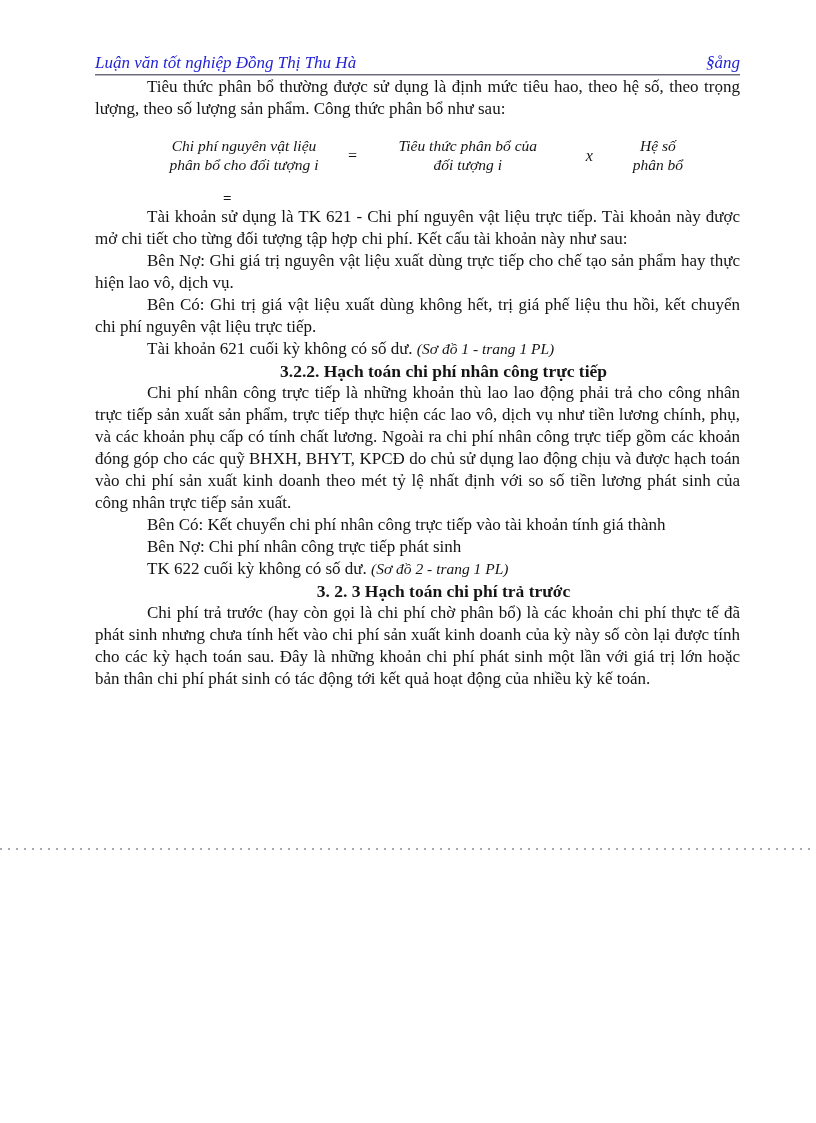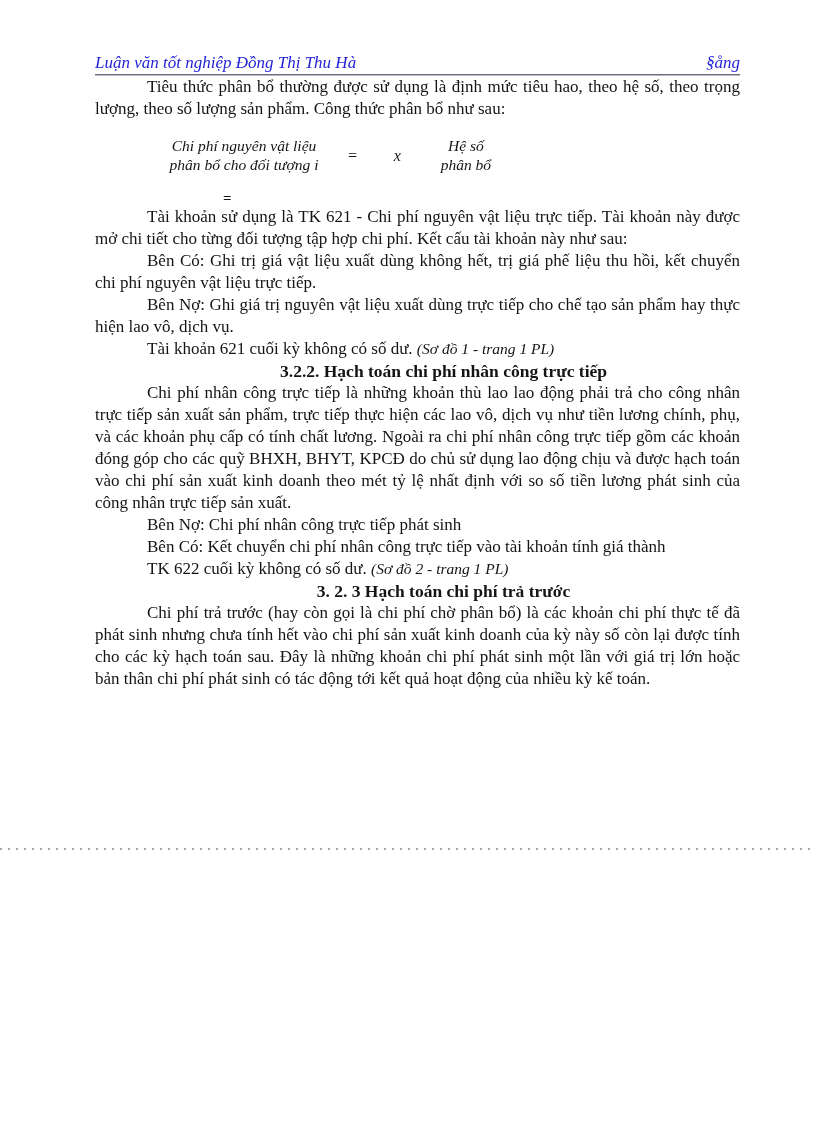--- a/index.html
+++ b/index.html
@@ -113,45 +113,49 @@
     <div class="body-text">
 
       <p class="para">Tiêu thức phân bổ thường được sử dụng là định mức tiêu hao, theo hệ số, theo trọng lượng, theo số lượng sản phẩm. Công thức phân bổ như sau:</p>
 
       <div class="formula">
         <div class="f-term f-lhs">
           <div>Chi phí nguyên vật liệu</div>
           <div>phân bổ cho đối tượng i</div>
         </div>
         <div class="f-op">=</div>
+        <div class="f-term f-rhs1">
+          <div>Tiêu thức phân bổ của</div>
+          <div>đối tượng i</div>
+        </div>
         <div class="f-op times">x</div>
         <div class="f-term f-rhs2">
           <div>Hệ số</div>
           <div>phân bổ</div>
         </div>
       </div>
 
       <div class="lone-eq">=</div>
 
       <p class="para gap-before">Tài khoản sử dụng là TK 621  - Chi phí nguyên vật liệu trực tiếp. Tài khoản này được mở chi tiết  cho từng đối tượng tập hợp chi phí. Kết cấu tài khoản này như sau:</p>
 
+      <p class="para">Bên Nợ: Ghi giá trị nguyên vật liệu xuất dùng trực tiếp cho chế tạo sản phẩm hay thực hiện lao vô, dịch vụ.</p>
+
       <p class="para">Bên Có: Ghi trị giá vật liệu xuất dùng không hết, trị giá phế liệu thu hồi, kết chuyển chi phí nguyên vật liệu trực tiếp.</p>
-
-      <p class="para">Bên Nợ: Ghi giá trị nguyên vật liệu xuất dùng trực tiếp cho chế tạo sản phẩm hay thực hiện lao vô, dịch vụ.</p>
 
       <p class="para"><span>Tài khoản 621 cuối kỳ không có số dư. </span><span class="note-italic">(Sơ đồ 1 - trang 1 PL)</span></p>
 
       <h3 class="sect h-322">3.2.2. Hạch toán chi phí nhân công trực tiếp</h3>
 
       <p class="para">Chi phí nhân công trực tiếp là những khoản thù lao lao động phải trả cho công nhân trực tiếp sản xuất sản phẩm, trực tiếp thực hiện các lao vô, dịch vụ như tiền lương chính, phụ, và các khoản phụ cấp có tính chất lương. Ngoài ra chi phí nhân công trực tiếp gồm các khoản đóng góp cho các quỹ BHXH, BHYT, KPCĐ do chủ sử dụng lao động chịu và được hạch toán vào chi phí sản xuất kinh doanh theo mét tỷ lệ nhất định với so số tiền lương phát sinh của công nhân trực tiếp sản xuất.</p>
 
 
+      <p class="para">Bên Có: Kết chuyển chi phí nhân công trực tiếp vào tài khoản tính giá thành</p>
+
       <p class="para">Bên Nợ: Chi phí nhân công trực tiếp phát sinh</p>
-
-      <p class="para">Bên Có: Kết chuyển chi phí nhân công trực tiếp vào tài khoản tính giá thành</p>
 
       <p class="para"><span>TK 622  cuối kỳ không có số dư. </span><span class="note-italic">(Sơ đồ 2 - trang 1 PL)</span></p>
 
       <h3 class="sect h-323">3. 2. 3 Hạch toán chi phí trả trước</h3>
 
       <p class="para">Chi phí trả trước (hay còn gọi là chi phí chờ phân bổ) là  các khoản  chi phí thực tế đã phát sinh nhưng chưa tính hết vào chi phí sản xuất kinh  doanh của kỳ này số còn lại  được tính cho các kỳ hạch toán sau. Đây là những khoản chi phí phát sinh một lần với giá trị lớn hoặc bản thân chi phí phát sinh có tác động tới kết quả hoạt động của nhiều kỳ kế toán.</p>
 
     </div>
   </div>
 

